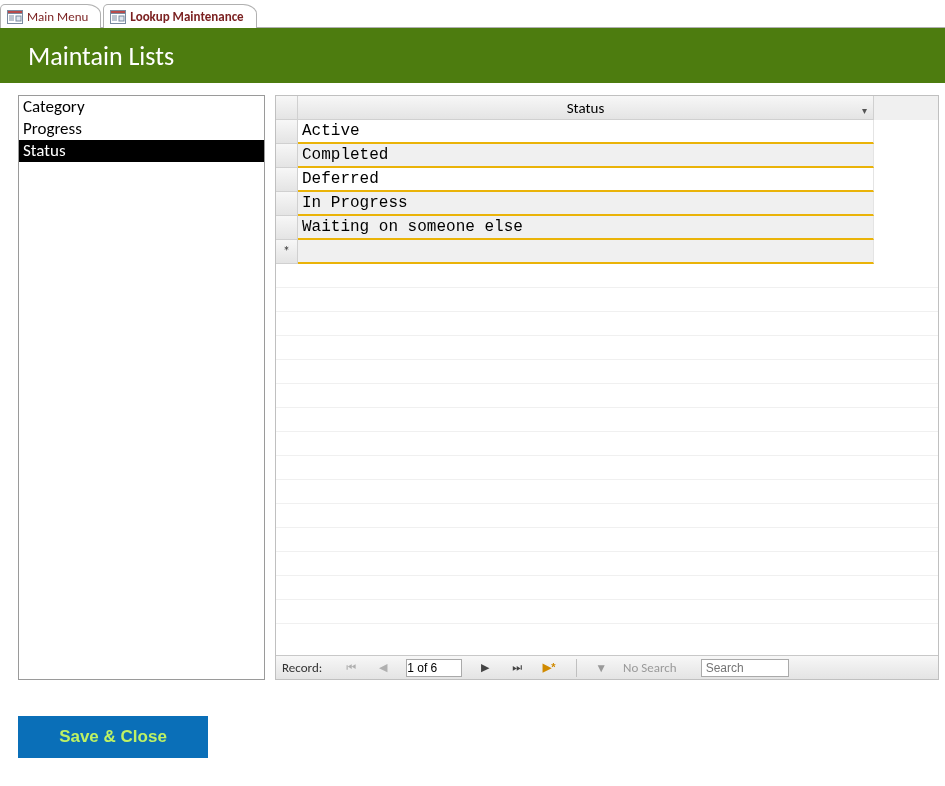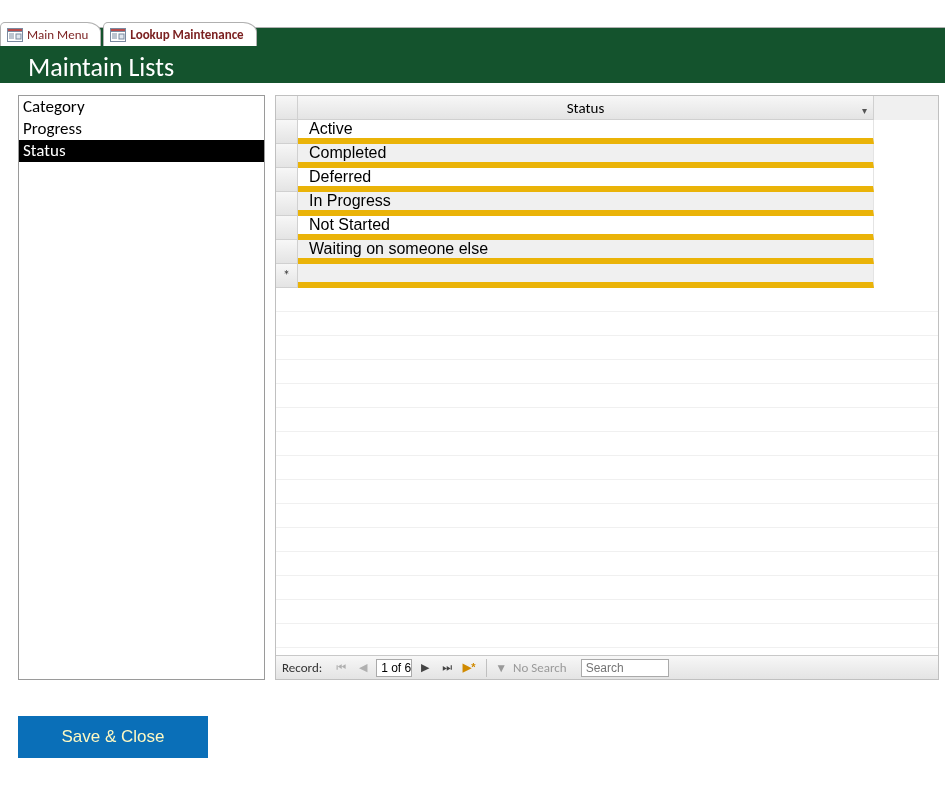--- a/index.html
+++ b/index.html
@@ -26,43 +26,43 @@
     padding: 0 12px 0 6px;
     margin-right: 2px;
     border: 1px solid #b0b0b0;
     border-bottom: none;
     border-top-left-radius: 5px;
     border-top-right-radius: 14px 10px;
     background: #fff;
     font-size: 13px;
     cursor: pointer;
     position: relative;
-    top: 19px;
+    top: 1px;
   }
   .tab.inactive { color: #7a1f1f; }
   .tab.active {
     color: #7a1f1f;
     font-weight: bold;
     background: #fff;
     z-index: 2;
     justify-content: center;
   }
   .tab .tabicon {
     width: 16px; height: 14px;
     margin-right: 4px;
     display: inline-block;
   }
   .tab .tabicon svg { display:block; }
 
   
   .header {
-    background: #14532d;
+    background: #4d7c0f;
     height: 55px;
     display: flex;
-    align-items: flex-end;
+    align-items: center;
     padding-left: 28px;
   }
   .header-title {
     color: #fff;
     font-size: 26px;
     font-weight: 300;
   }
 
   
   .content {
@@ -139,84 +139,84 @@
     width:22px;
     border-right: 1px solid #d0d0d0;
     border-bottom: 1px solid #d0d0d0;
     background: linear-gradient(#f7f7f7,#e4e4e4);
     display:flex; align-items:center; justify-content:center;
     font-size:14px; color:#333;
   }
   .ds-cell {
     flex: 0 0 576px;
     border-right: 1px solid #e4e4e4;
-    border-bottom: 6px solid #eab308;
-    padding: 0 11px;
+    border-bottom: 2px solid #eab308;
+    padding: 0 4px;
     display:flex; align-items:center;
     font-size:16px;
-    font-family: Liberation Sans, sans-serif;
+    font-family: Liberation Mono, monospace;
   }
   .ds-row.alt .ds-cell { background:#f0f0f0; }
   .ds-row.new .ds-cell { background:#f0f0f0; }
   .ds-empty-row { height:24px; border-bottom:1px solid #f0f0f0; padding-left:22px; }
 
   
   .recordnav {
     height: 24px;
     background: linear-gradient(#f7f7f7,#e4e4e4);
     border-top: 1px solid #c8c8c8;
     display:flex;
     align-items:center;
     padding: 0 6px;
     font-size:13px;
-    gap:4px;
+    gap:14px;
   }
   .recordnav .lbl { margin-right:6px; color:#333; }
   .navbtn {
     width:18px; height:18px;
     display:flex; align-items:center; justify-content:center;
     font-size:11px;
     color:#444;
     cursor:pointer;
     background:transparent;
     border:none;
   }
   .navbtn.disabled { color:#b0b0b0; cursor:default;}
   .navinput {
-    width:36px; height:18px;
+    width:56px; height:18px;
     border:1px solid #aaa;
     font-size:12px;
     padding:0 0;
     background:#fff;
-    text-align:right;
   }
   .navbtn.newrec { color:#d08a00; font-weight:bold;}
   .sep { width:1px; height:18px; background:#c0c0c0; margin:0 4px;}
   .filterlbl { color:#9a9a9a; margin-left:2px;}
   .funnel { color:#9a9a9a; font-size:12px;}
   .searchbox {
     margin-left:10px;
     width:88px; height:18px;
     border:1px solid #aaa;
     font-size:12px; padding:0 4px; color:#777;
     background:#fff;
   }
 
   
   .bottom-area {
     padding: 36px 0 0 18px;
   }
   .save-btn {
     background:#0a6fb8;
     border:none;
-    color:#fef9c3;
+    color:#bef264;
     width:190px;
     height:42px;
     font-size:17px;
     cursor:pointer;
+    font-weight:bold;
   }
 </style>
 </head>
 <body>
 
 <div class="tabbar">
   <div class="tab inactive">
     <span class="tabicon">
       <svg width="16" height="14" viewBox="0 0 16 14">
         <rect x="0.5" y="0.5" width="15" height="13" fill="#fff" stroke="#7a8aa0"></rect>
@@ -274,24 +274,20 @@
         <div class="ds-cell">Completed</div>
       </div>
       <div class="ds-row">
         <div class="ds-rowhead"></div>
         <div class="ds-cell">Deferred</div>
       </div>
       <div class="ds-row alt">
         <div class="ds-rowhead"></div>
         <div class="ds-cell">In Progress</div>
       </div>
-      <div class="ds-row">
-        <div class="ds-rowhead"></div>
-        <div class="ds-cell">Not Started</div>
-      </div>
       <div class="ds-row alt">
         <div class="ds-rowhead"></div>
         <div class="ds-cell">Waiting on someone else</div>
       </div>
       <div class="ds-row new">
         <div class="ds-rowhead">*</div>
         <div class="ds-cell"></div>
       </div>
 
       <div class="ds-empty-row"></div>

